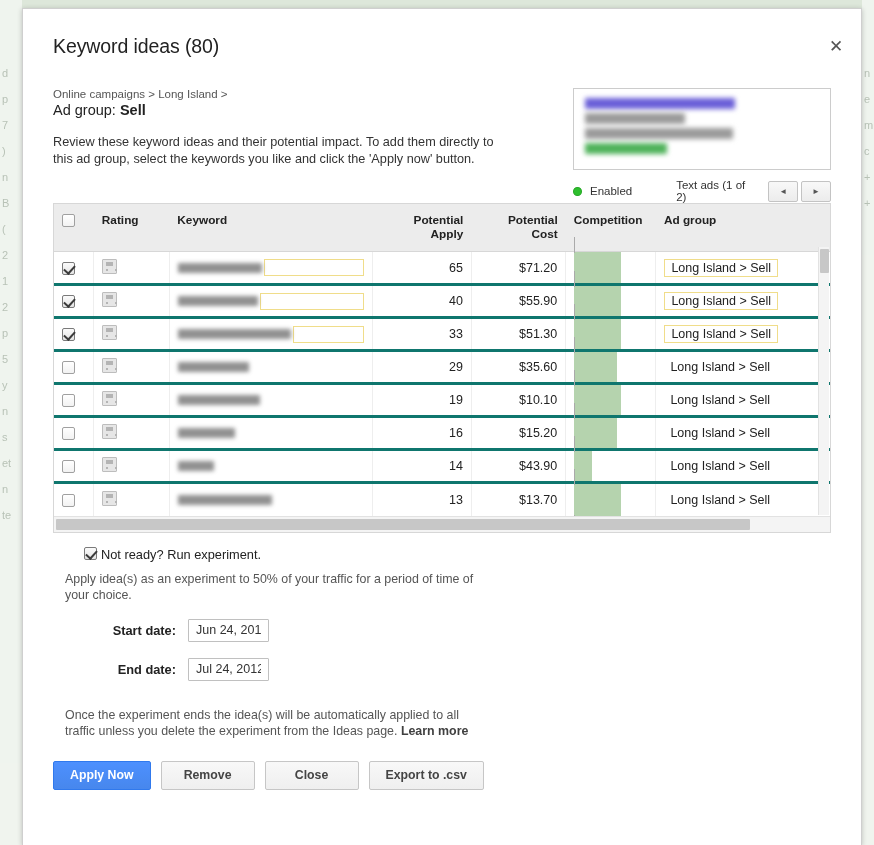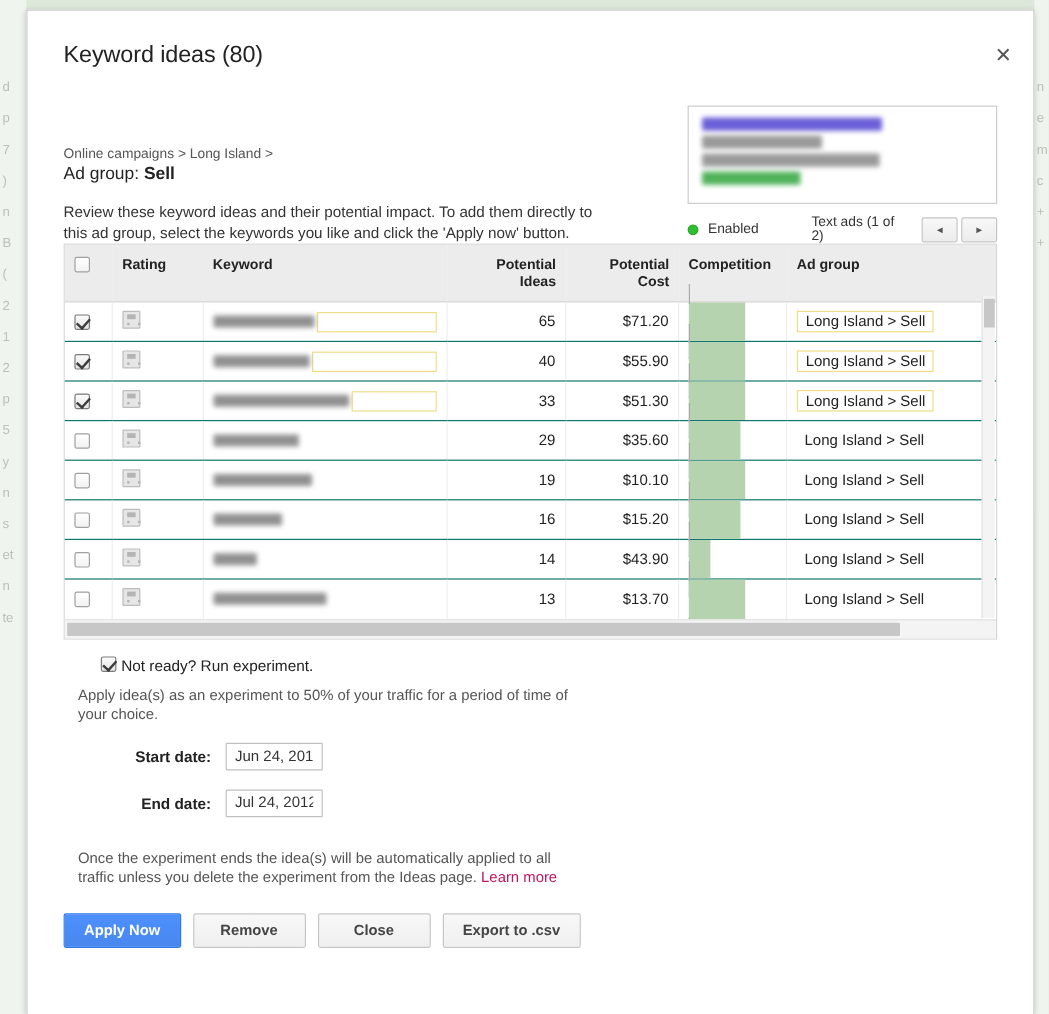--- a/index.html
+++ b/index.html
@@ -56,21 +56,21 @@
 
   #dlg-title {
     font-size: 19.5px;
     color: #222;
     font-weight: normal;
     margin: 0 0 30px 0;
     letter-spacing: -.1px;
   }
 
   
-  .head-row { display: flex; justify-content: space-between; align-items: flex-end; }
+  .head-row { display: flex; justify-content: space-between; align-items: flex-start; }
   .head-left { width: 470px; }
 
   .breadcrumb { font-size: 11.5px; color: #555; margin-bottom: 2px; }
   .adgroup-line { font-size: 14.5px; color: #222; margin-bottom: 16px; }
   .adgroup-line b { font-weight: bold; }
   .intro { font-size: 12.7px; color: #333; line-height: 17px; max-width: 460px; }
 
   .head-right { width: 258px; }
   .ad-preview {
     border: 1px solid #ccc;
@@ -145,21 +145,21 @@
     border-bottom: 1px solid #d7d7d7;
     font-size: 11.8px; color: #222;
     font-weight: bold;
     text-align: left;
     padding: 9px 8px 10px 8px;
     vertical-align: top;
     height: 42px;
   }
   thead th.num { text-align: right; }
   tbody td {
-    border-bottom: 1px solid #0f766e;
+    border-bottom: 3px solid #0f766e;
     border-right: 1px solid #eeeeee;
     font-size: 12.5px; color: #222;
     padding: 0 8px;
     height: 33px;
     vertical-align: middle;
   }
   tbody tr:last-child td { border-bottom: none; }
   tbody td.num { text-align: right; }
   tbody td.noborder { border-right: none; }
 
@@ -298,21 +298,21 @@
     font-family: "Liberation Sans", sans-serif;
     border-radius: 1px;
   }
 
   .exp-note {
     font-size: 12.4px; color: #555;
     line-height: 16px;
     margin: 26px 0 0 12px;
     max-width: 410px;
   }
-  .exp-note a { color: #be185d; text-decoration: none; }
+  .exp-note a { color: #404040; text-decoration: none; font-weight: bold; }
 
   
   .btn-row { display: flex; margin-top: 22px; }
   .btn {
     height: 29px;
     border-radius: 2px;
     font-size: 12.3px; font-weight: bold;
     display: inline-flex; align-items: center; justify-content: center;
     cursor: pointer; margin-right: 10px;
     padding: 0 16px;
@@ -414,21 +414,21 @@
             <col class="col-comp">
             <col class="col-ag">
         </colgroup>
         <thead>
           <tr>
             <th>
               <span class="chk"></span>
             </th>
             <th>Rating</th>
             <th>Keyword</th>
-            <th class="num">Potential Ideas</th>
+            <th class="num">Potential Apply</th>
             <th class="num">Potential Cost</th>
             <th>Competition</th>
             <th>Ad group</th>
           </tr>
         </thead>
         <tbody id="tbody">
             <tr>
               <td><span class="chk checked"></span></td>
               <td><span class="rate-icon"></span></td>
               <td>

